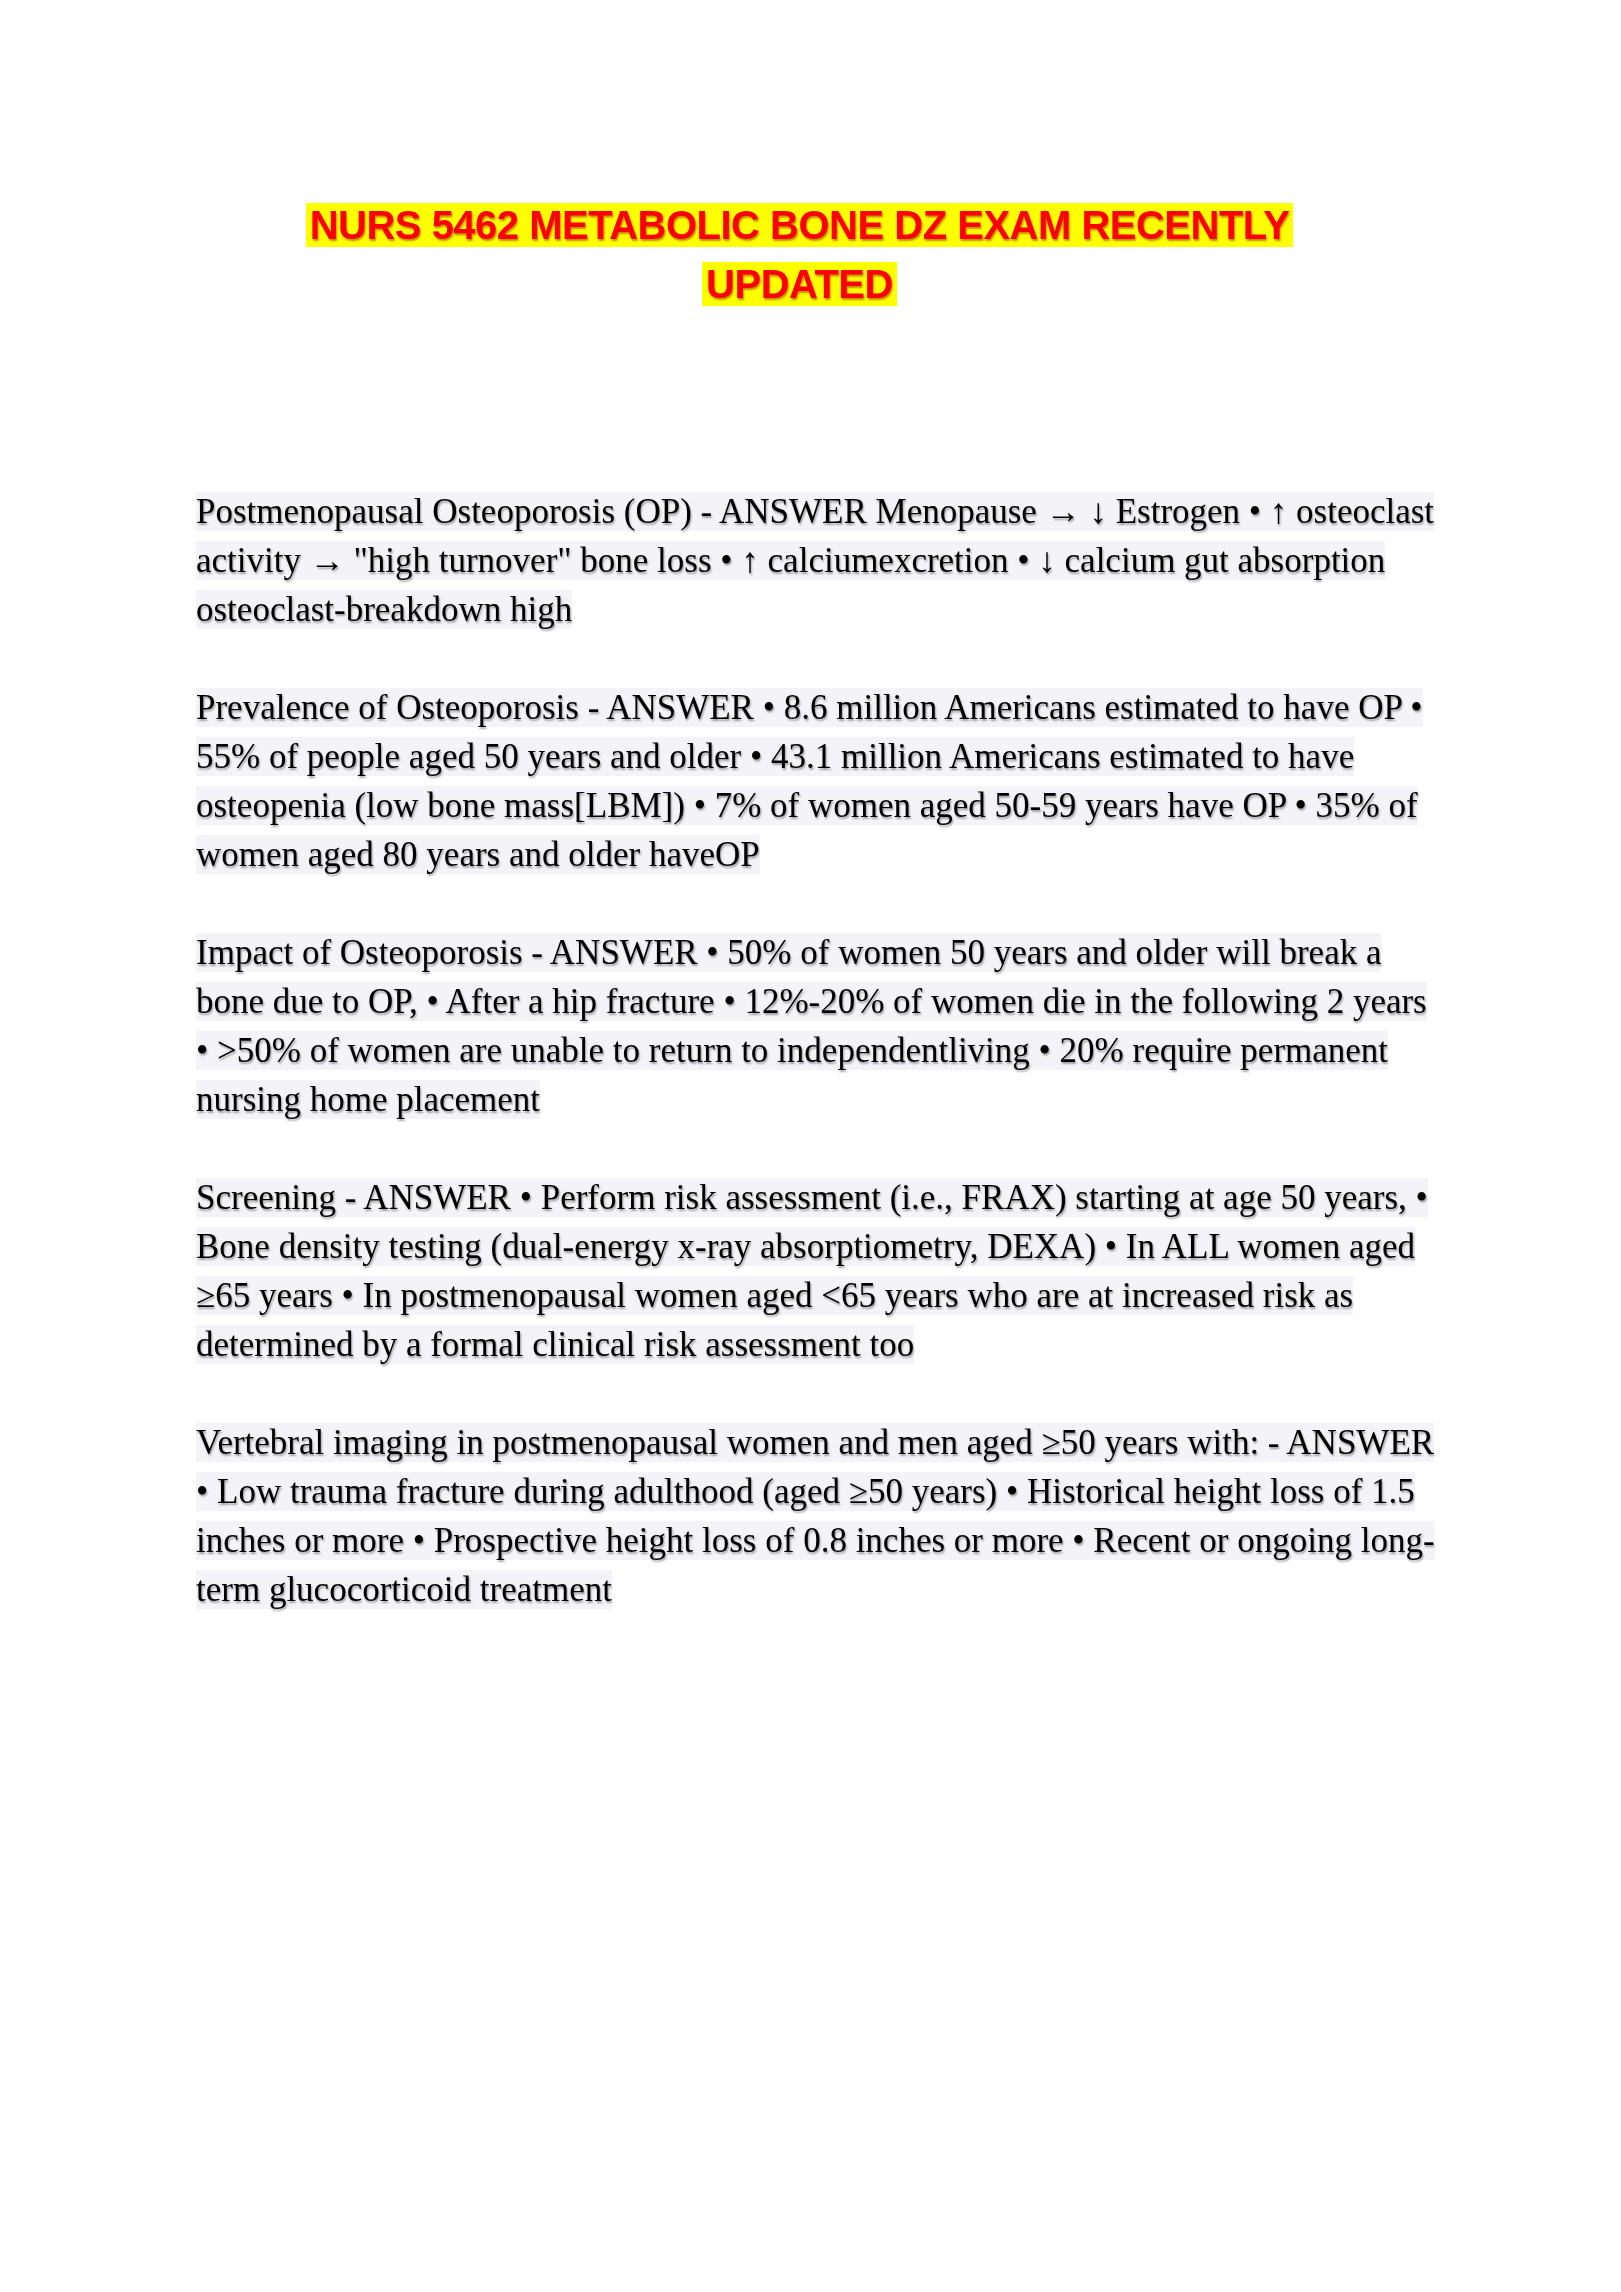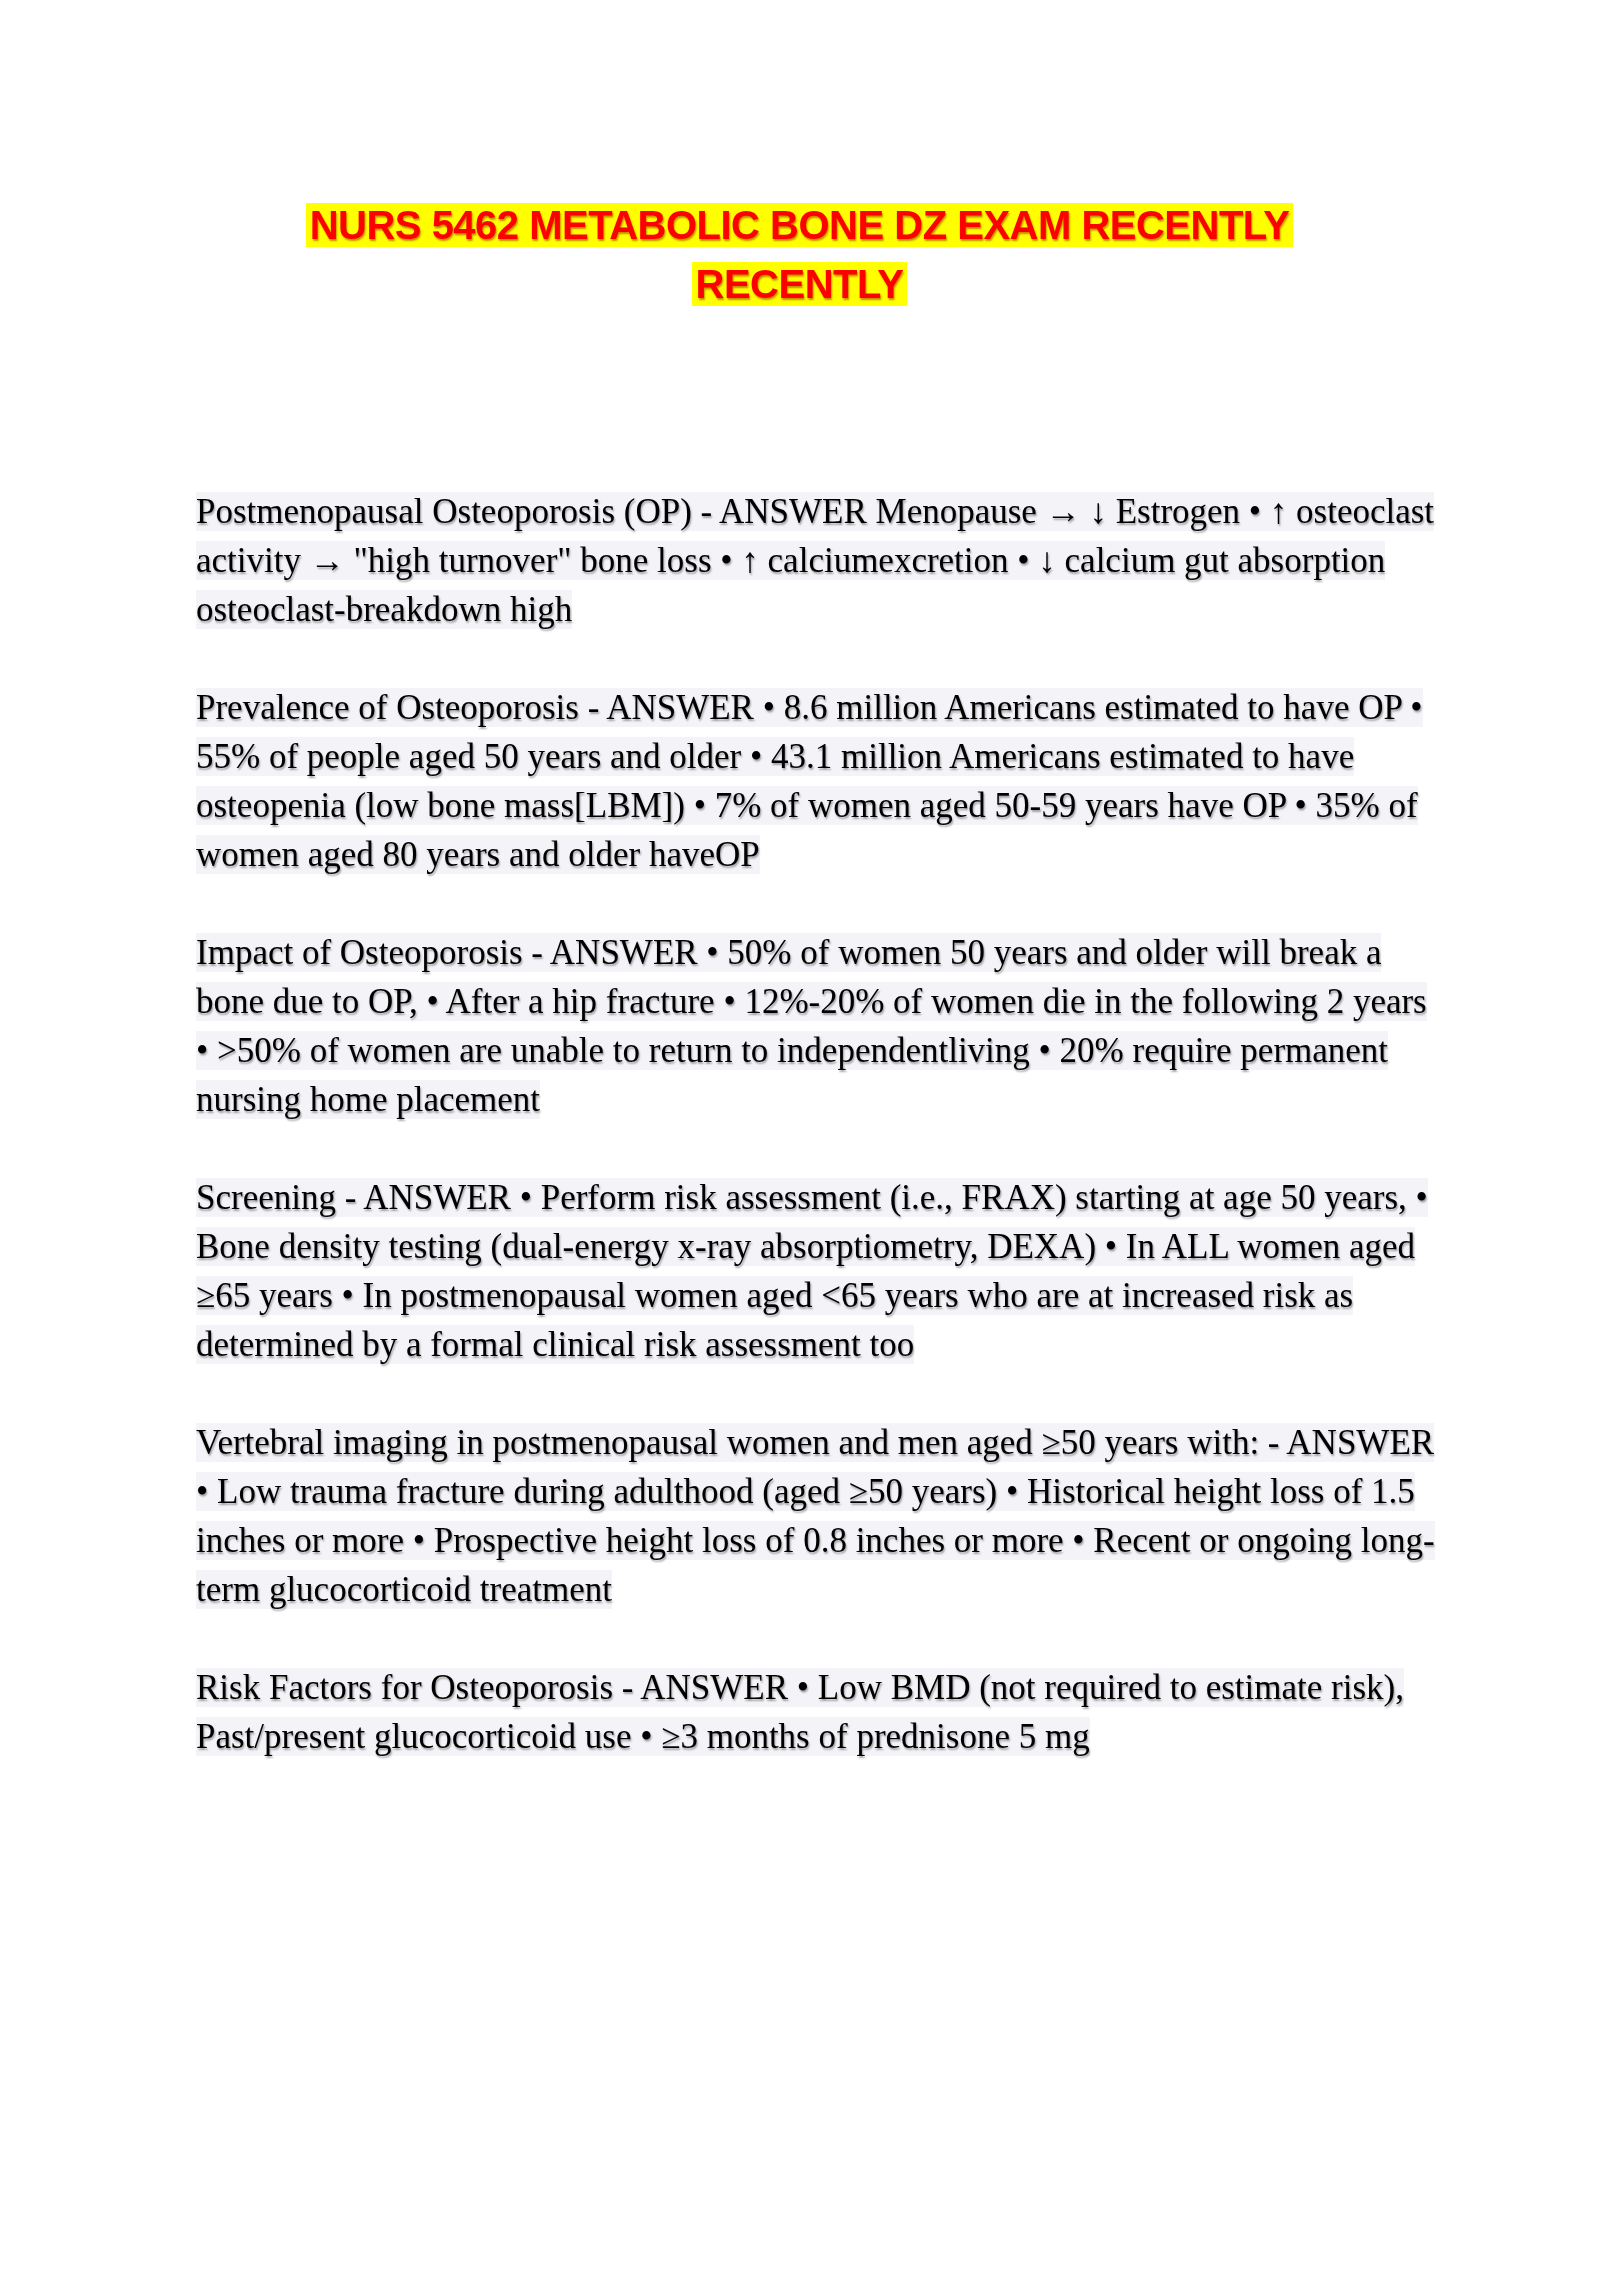--- a/index.html
+++ b/index.html
@@ -68,21 +68,21 @@
       display: block;
     }
   </style>
 </head>
 <body>
 
 <div class="page">
 
   <div class="title">
     <span class="title-line"><span class="hl">NURS 5462 METABOLIC BONE DZ EXAM RECENTLY</span></span>
-    <span class="title-line"><span class="hl">RECENTLY</span></span>
+    <span class="title-line"><span class="hl">UPDATED</span></span>
   </div>
 
   <div class="content">
 
     <div class="para">
       <span class="line-block"><span class="hl-text">Postmenopausal Osteoporosis (OP) -  ANSWER Menopause → ↓ Estrogen • ↑ osteoclast activity → "high turnover" bone loss • ↑ calciumexcretion • ↓ calcium gut absorption</span></span>
       <span class="line-block"><span class="hl-text">osteoclast-breakdown high</span></span>
     </div>
 
     <div class="para">
@@ -94,19 +94,16 @@
     </div>
 
     <div class="para">
       <span class="line-block"><span class="hl-text">Screening -  ANSWER • Perform risk assessment (i.e., FRAX) starting at age 50 years, • Bone density testing (dual-energy x-ray absorptiometry, DEXA) • In ALL women aged ≥65 years • In postmenopausal women aged &lt;65 years who are at increased risk as determined by a formal clinical risk assessment too</span></span>
     </div>
 
     <div class="para">
       <span class="line-block"><span class="hl-text">Vertebral imaging in postmenopausal women and men aged ≥50 years with: - ANSWER • Low trauma fracture during adulthood (aged ≥50 years) • Historical height loss of 1.5 inches or more • Prospective height loss of 0.8 inches or more • Recent or ongoing long-term glucocorticoid treatment</span></span>
     </div>
 
-    <div class="para">
-      <span class="line-block"><span class="hl-text">Risk Factors for Osteoporosis -  ANSWER • Low BMD (not required to estimate risk), Past/present glucocorticoid use • ≥3 months of prednisone 5 mg</span></span>
-    </div>
 
   </div>
 </div>
 
 
 </body></html>

